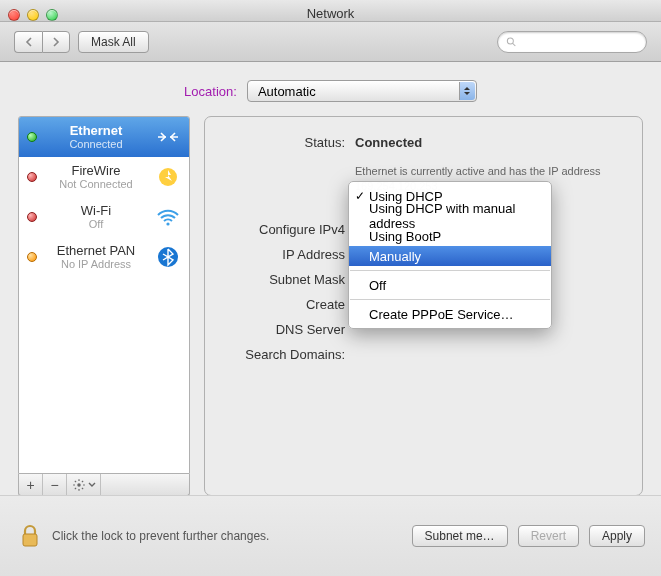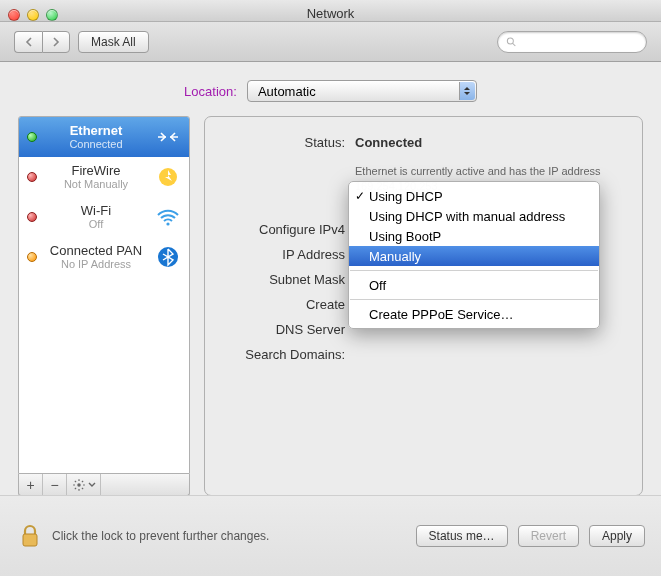--- a/index.html
+++ b/index.html
@@ -50,21 +50,21 @@
   .listfooter { height:22px; background: linear-gradient(#f6f6f6,#e0e0e0); border:1px solid #b0b0b0; border-top:none; border-radius:0 0 3px 3px; display:flex; align-items:center; }
   .footbtn { width:24px; height:100%; border-right:1px solid #c0c0c0; display:flex; align-items:center; justify-content:center; font-size:14px; color:#555; }
 
   .detail { flex:1; height:380px; background:#ececec; border:1px solid #b0b0b0; border-radius:7px; padding:18px 20px 12px; position:relative; }
   .drow { display:flex; margin-bottom:10px; }
   .drow .dlbl { width:130px; text-align:right; padding-right:10px; font-size:13px; color:#333; }
   .drow .dval { flex:1; font-size:13px; color:#333; }
   .statusval { font-weight:bold; }
   .statusdesc { font-size:11px; color:#666; line-height:1.35; margin-top:14px;}
 
-  .menu-popup { position:absolute; left:143px; top:64px; width:252px; background: rgba(255,255,255,0.98); border:1px solid #b0b0b0; border-radius:5px; box-shadow: 0 6px 20px rgba(0,0,0,0.35); padding:4px 0; z-index:10;}
+  .menu-popup { position:absolute; left:143px; top:64px; width:204px; background: rgba(255,255,255,0.98); border:1px solid #b0b0b0; border-radius:5px; box-shadow: 0 6px 20px rgba(0,0,0,0.35); padding:4px 0; z-index:10;}
   .menu-item { height:20px; display:flex; align-items:center; padding:0 20px; font-size:13px; position:relative; }
   .menu-item.checked::before { content:"✓"; position:absolute; left:6px; font-size:12px;}
   .menu-item.highlighted { background: linear-gradient(#4f8fe6,#2a62c9); color:#fff; }
   .menu-sep { height:1px; background:#d0d0d0; margin:4px 1px; }
 
   .bottombar { position:absolute; left:0; right:0; bottom:0; }
   .helpbtn { width:22px; height:22px; border-radius:50%; background: linear-gradient(#ffffff,#e0e0e0); border:1px solid #9c9c9c; display:flex; align-items:center; justify-content:center; font-size:13px; color:#555; font-weight:bold;}
 
   .lockrow { border-top:1px solid #cfcfcf; padding: 26px 16px; display:flex; align-items:center; gap:8px; background: linear-gradient(#ebebeb,#e0e0e0);}
   .lockicon { width:28px; height:28px; display:flex; align-items:center; justify-content:center;}
@@ -130,21 +130,21 @@
             <svg width="26" height="20" viewBox="0 0 26 20">
               <path d="M3 10 L11 10 M15 10 L23 10" stroke="#fff" stroke-width="1.6"></path>
               <path d="M6 6 L10 10 L6 14 M20 6 L16 10 L20 14" stroke="#fff" stroke-width="1.6" fill="none"></path>
             </svg>
           </div>
         </div>
         <div class="sidebaritem">
           <div class="statusdot red"></div>
           <div class="si-text">
             <div class="si-name">FireWire</div>
-            <div class="si-status">Not Manually</div>
+            <div class="si-status">Not Connected</div>
           </div>
           <div class="si-icon">
             <svg width="22" height="22" viewBox="0 0 22 22">
               <circle cx="11" cy="11" r="9" fill="#ffcf3f"></circle>
               <path d="M11 4 L14 9 L11 9 L15 15 L8 11 L11 11 Z" fill="#fff"></path>
             </svg>
           </div>
         </div>
         <div class="sidebaritem">
           <div class="statusdot red"></div>
@@ -157,21 +157,21 @@
               <path d="M2 8 a14 14 0 0 1 20 0" stroke="#3da0e8" stroke-width="2" fill="none"></path>
               <path d="M5 11 a10 10 0 0 1 14 0" stroke="#3da0e8" stroke-width="2" fill="none"></path>
               <path d="M8 14 a6 6 0 0 1 8 0" stroke="#3da0e8" stroke-width="2" fill="none"></path>
               <circle cx="12" cy="17" r="1.6" fill="#3da0e8"></circle>
             </svg>
           </div>
         </div>
         <div class="sidebaritem">
           <div class="statusdot orange"></div>
           <div class="si-text">
-            <div class="si-name">Connected PAN</div>
+            <div class="si-name">Ethernet PAN</div>
             <div class="si-status">No IP Address</div>
           </div>
           <div class="si-icon">
             <svg width="22" height="22" viewBox="0 0 22 22">
               <circle cx="11" cy="11" r="10" fill="#1976d2"></circle>
               <path d="M11 3 L11 19 L16 14 L6 8 M11 3 L16 8 L6 14" stroke="#fff" stroke-width="1.4" fill="none"></path>
             </svg>
           </div>
         </div>
       </div>
@@ -252,18 +252,18 @@
 <div class="bottombar">
   <div class="lockrow">
     <div class="lockicon">
       <svg width="24" height="26" viewBox="0 0 24 26">
           <path d="M7 11 V8 a5 5 0 0 1 10 0 v3" stroke="#c49a3a" stroke-width="2.2" fill="none"></path>
           <rect x="5" y="11" width="14" height="12" rx="2" fill="#e8b957" stroke="#b8872a"></rect>
         </svg>
     </div>
     <div class="lt">Click the lock to prevent further changes.</div>
     <div class="actbtns">
-      <div class="pushbtn">Status me…</div>
+      <div class="pushbtn">Subnet me…</div>
       <div class="pushbtn disabled">Revert</div>
       <div class="pushbtn">Apply</div>
     </div>
   </div>
 </div>
 
 </body></html>

